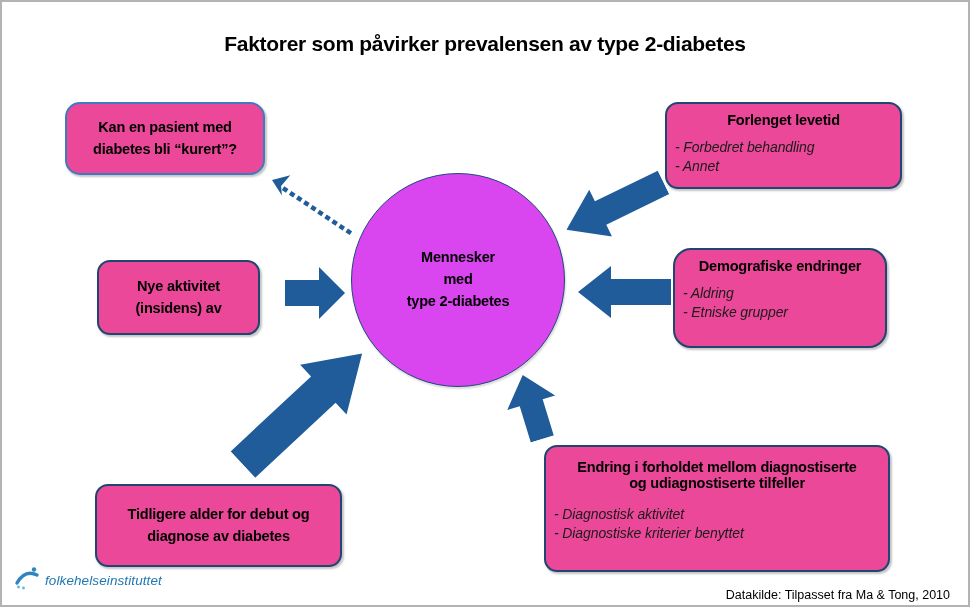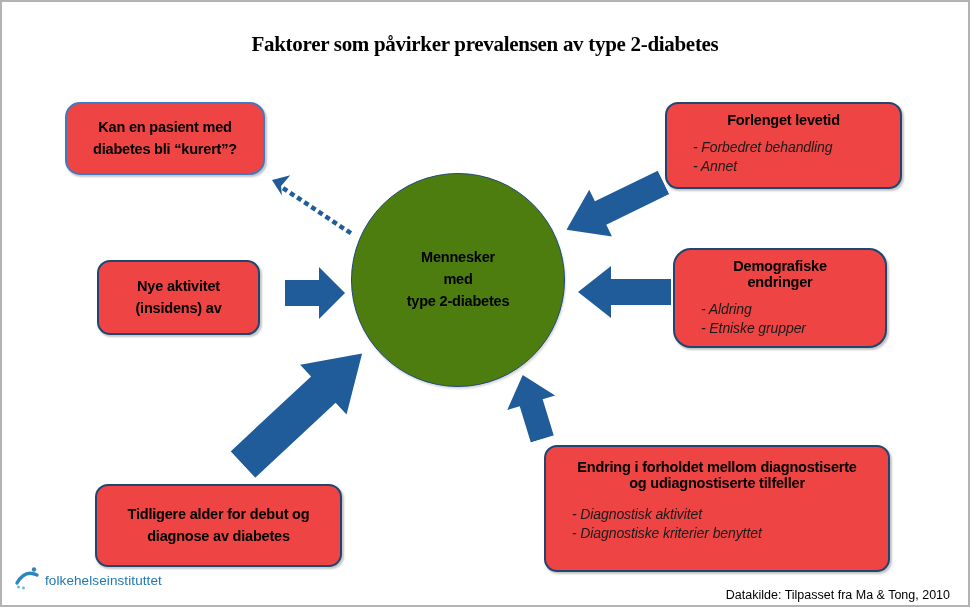--- a/index.html
+++ b/index.html
@@ -18,31 +18,30 @@
   .slide-title {
     position: absolute;
     top: 30px;
     left: 0;
     width: 100%;
     text-align: center;
     font-size: 21px;
     font-weight: bold;
     letter-spacing: -0.3px;
     color: #000000;
-    font-family: Liberation Serif, serif;
   }
 
   
   .dbox {
     position: absolute;
-    background: #ef4444;
+    background: #ec4899;
     border: 2px solid #1f4670;
     border-radius: 13px;
     box-shadow: 1.5px 2px 2px rgba(150,150,150,0.55);
-    padding: 8px 26px;
+    padding: 8px 8px;
     color: #000;
   }
   .dbox .box-title {
     font-weight: bold;
     font-size: 14.5px;
     text-align: center;
     letter-spacing: -0.2px;
   }
   .dbox ul { list-style: none; margin-top: 10px; }
   .dbox li {
@@ -69,21 +68,21 @@
   .box-demografiske{ left: 671px; top: 246px; width: 214px; height: 100px; border-radius: 18px; }
   .box-nye         { left: 95px;  top: 258px; width: 163px; height: 75px; }
   .box-tidligere   { left: 93px;  top: 482px; width: 247px; height: 83px; }
   .box-endring     { left: 542px; top: 443px; width: 346px; height: 127px; padding-top: 12px; }
 
   
   .center-circle {
     position: absolute;
     left: 349px; top: 171px;
     width: 214px; height: 214px;
-    background: #4d7c0f;
+    background: #d946ef;
     border: 1.5px solid #1f497d;
     border-radius: 50%;
     box-shadow: 1px 2px 2px rgba(170,170,170,0.45);
     z-index: 5;
   }
 
   
   .arrow { position: absolute; }
   .arrow svg { display: block; width: 100%; height: 100%; }
   .arrow polygon { fill: #1f5c99; }
@@ -95,21 +94,21 @@
   .arrow-big-diag   { left: 219px; top: 371px; width: 163px; height: 72px; transform: rotate(-43deg); }
 
   .arrow-dotted { left: 250px; top: 160px; width: 115px; height: 85px; position: absolute; }
 
   
   .footer-logo {
     position: absolute; left: 12px; bottom: 10px;
     display: flex; align-items: center; gap: 5px;
   }
   .footer-logo .logo-text {
-    font-size: 13.5px; color: #2077b4; font-weight: 400; letter-spacing: 0.1px;
+    font-size: 13.5px; color: #2077b4; font-weight: 400; letter-spacing: 0.1px; font-style: italic;
   }
   .footer-source {
     position: absolute; right: 18px; bottom: 3px;
     font-size: 12.5px; color: #000000; font-weight: 400;
   }
 </style>
 </head>
 <body>
 
 <div class="slide">

